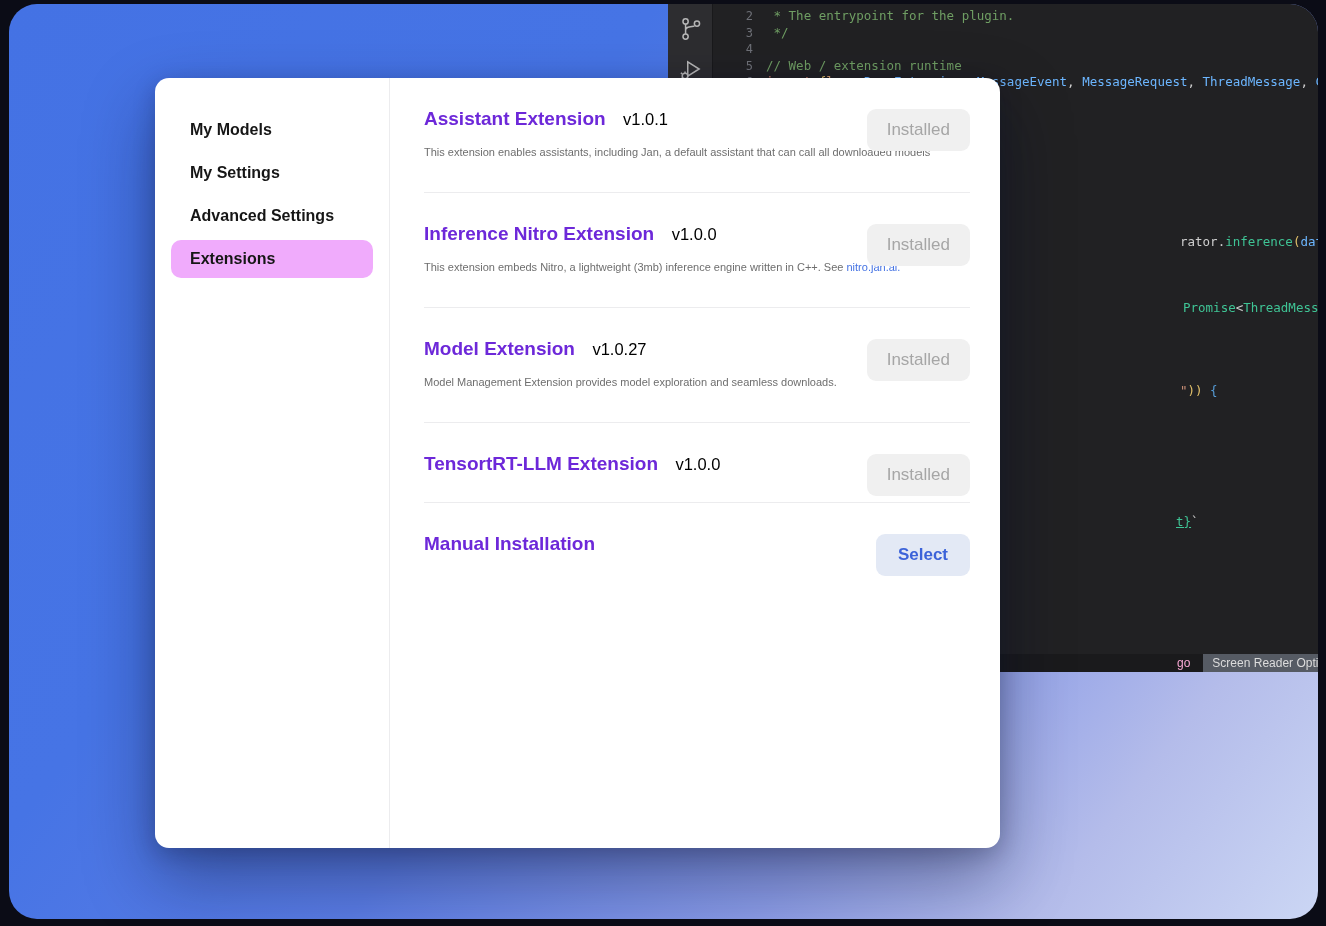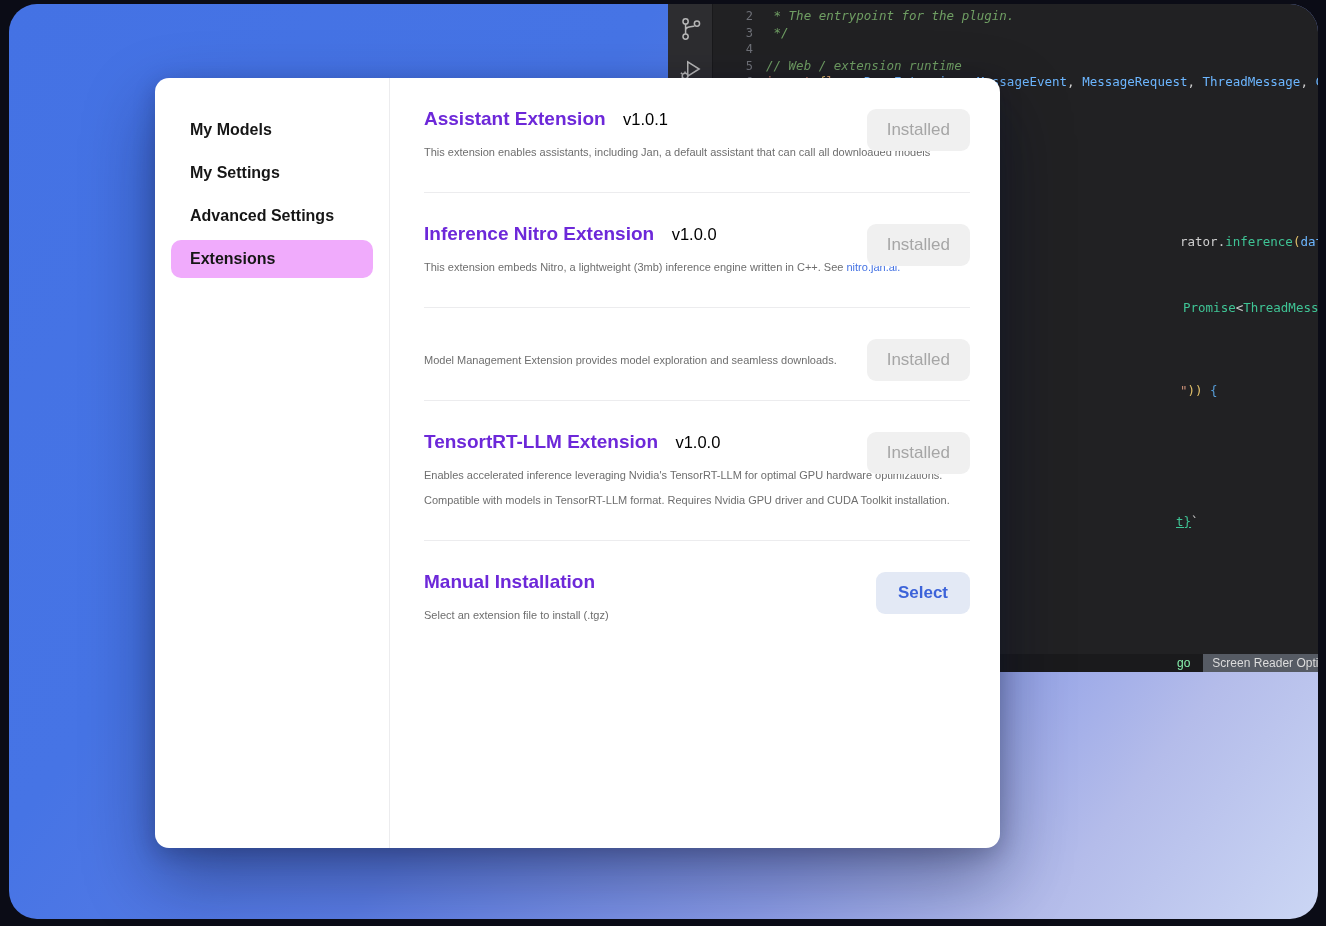--- a/index.html
+++ b/index.html
@@ -35,37 +35,37 @@
   .code-col {
     position:absolute; left:98px; top:4px; right:0; overflow:hidden;
     font:12.5px/16.6px "DejaVu Sans Mono",monospace; color:#d4d4d4; white-space:pre;
   }
   .code-line { height:16.6px; white-space:pre; }
   .frag { position:absolute; font:12.5px "DejaVu Sans Mono",monospace; white-space:pre; color:#d4d4d4; }
   .frag-0 { left:512px; top:230px; }
   .frag-1 { left:515px; top:296px; }
   .frag-2 { left:512px; top:379px; }
   .frag-3 { left:508px; top:510px; }
-  .c-com   { color:#6f9e63;font-style:italic; }
+  .c-com   { color:#6f9e63; }
   .c-kw    { color:#d4816b; }
   .c-orange{ color:#d19a66; }
   .c-brace { color:#e2c06a; }
   .c-id    { color:#6cb6ff; }
   .c-teal  { color:#3fc495;text-align:right; }
   .c-str   { color:#ce9178; }
   .c-blue  { color:#569cd6; }
   .c-txt   { color:#cfcfcf; }
   .u { text-decoration:underline; }
 
   .status-bar {
     position:absolute; left:0; bottom:0; width:100%; height:18px;
     background:#1a1a1c; display:flex; align-items:center;
     font:12px "Liberation Sans","DejaVu Sans",sans-serif;
   }
-  .status-left { color:#86efac; margin-left:509px; }
+  .status-left { color:#f9a8d4; margin-left:509px; }
   .status-item {
     margin-left:13px; background:#565b64; color:#dcdcdc;
     height:18px; line-height:18px; padding:0 9px; white-space:nowrap;
   }
 
   
   .modal {
     position:absolute; left:155px; top:78px; width:845px; height:770px;
     background:#ffffff; border-radius:14px; display:flex;
     box-shadow:0 30px 70px rgba(8,12,40,.40), 0 6px 22px rgba(8,12,40,.22);
@@ -159,36 +159,38 @@
     <div class="ext-row">
       <div>
         <span class="ext-name">Inference Nitro Extension</span>
         <span class="ext-ver">v1.0.0</span>
       </div>
       <p class="ext-desc"><span>This extension embeds Nitro, a lightweight (3mb) inference engine written in C++. See </span><a class="ext-link">nitro.jan.ai.</a></p>
       <button class="btn btn-installed">Installed</button>
     </div>
 
     <div class="ext-row">
+      <div>
+        <span class="ext-name">Model Extension</span>
+        <span class="ext-ver">v1.0.27</span>
+      </div>
       <p class="ext-desc">Model Management Extension provides model exploration and seamless downloads.</p>
       <button class="btn btn-installed">Installed</button>
     </div>
 
     <div class="ext-row">
       <div>
         <span class="ext-name">TensortRT-LLM Extension</span>
         <span class="ext-ver">v1.0.0</span>
       </div>
-      <p class="ext-desc">Enables accelerated inference leveraging Nvidia's TensorRT-LLM for optimal GPU hardware optimizations. Compatible with models in TensorRT-LLM format. Requires Nvidia GPU driver and CUDA Toolkit installation.</p>
       <button class="btn btn-installed">Installed</button>
     </div>
 
     <div class="ext-row last">
       <div>
         <span class="ext-name">Manual Installation</span>
         <span class="ext-ver"></span>
       </div>
-      <p class="ext-desc">Select an extension file to install (.tgz)</p>
       <button class="btn btn-select">Select</button>
     </div>
 
   </div>
 </div>
 
 </body></html>

